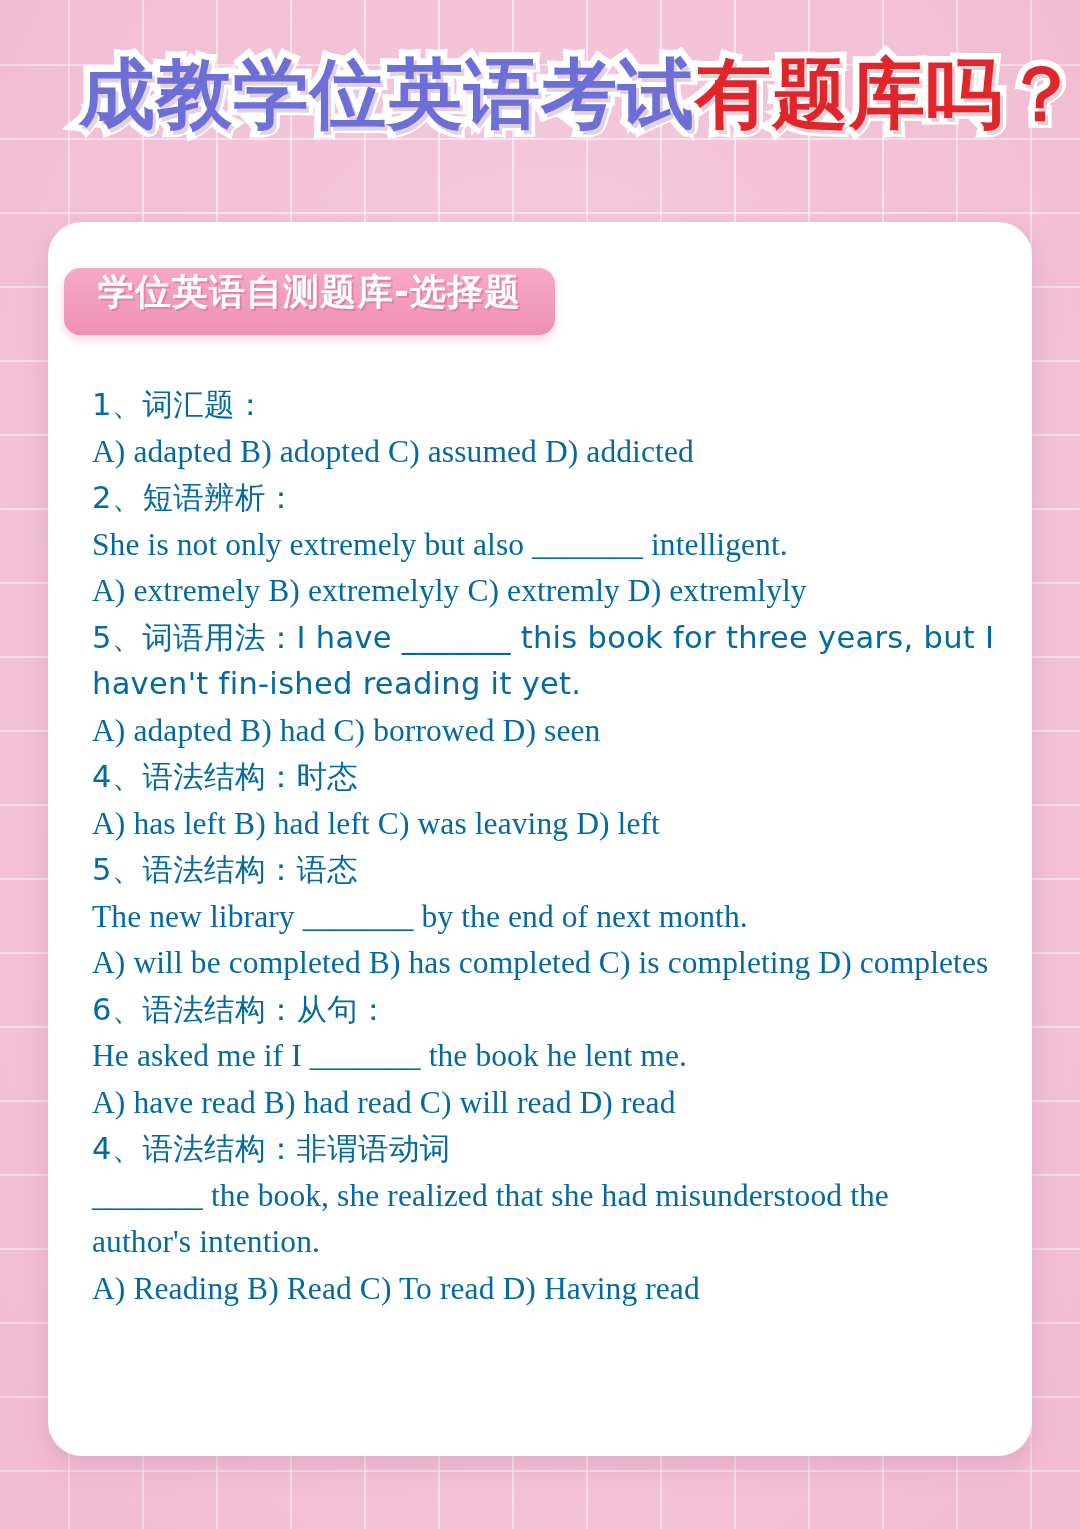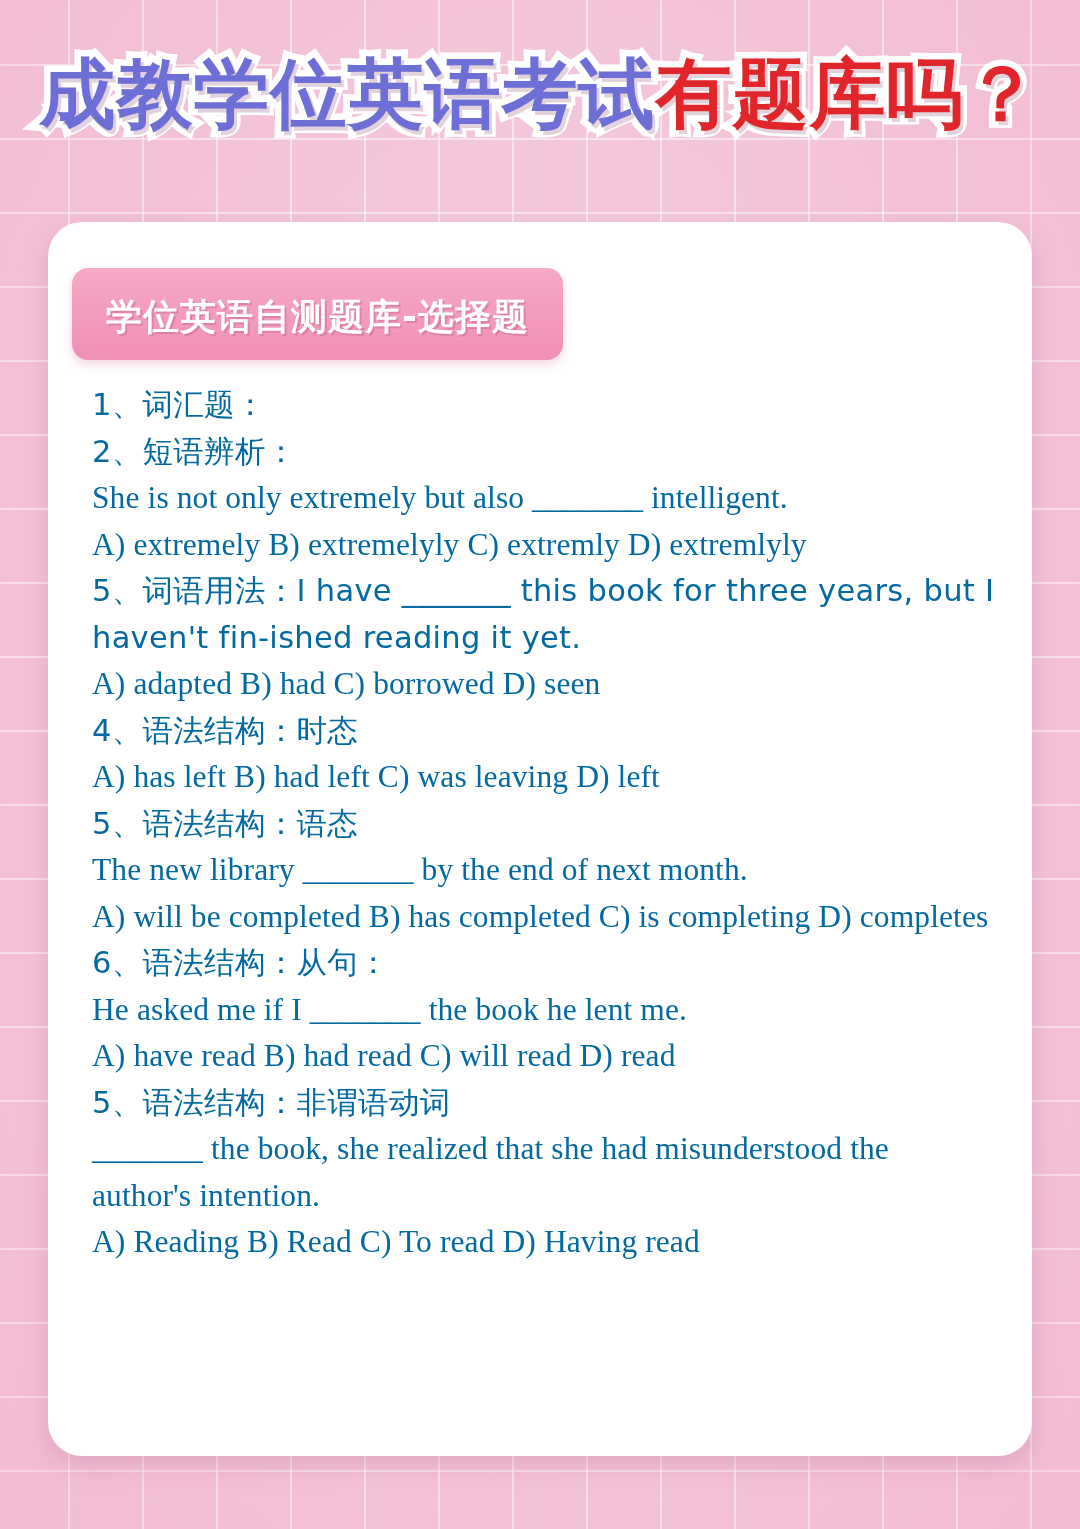--- a/index.html
+++ b/index.html
@@ -33,21 +33,21 @@
       radial-gradient(ellipse at 50% 45%, rgba(255,255,255,0.25) 0%, rgba(243,180,208,0.05) 60%, rgba(238,164,196,0.25) 100%);
     pointer-events: none;
   }
 
   
   .title-wrap {
     position: absolute;
     top: 54px;
     left: 0;
     width: 1080px;
-    text-align: center;
+    text-align: right;
     z-index: 5;
   }
   .title {
     display: inline-block;
     font-family: "DejaVu Sans", "Liberation Sans", sans-serif;
     font-size: 76px;
     font-weight: bold;
     line-height: 1.06;
     letter-spacing: 1px;
     white-space: nowrap;
@@ -71,23 +71,23 @@
     height: 1234px;
     background: #ffffff;
     border-radius: 34px;
     box-shadow: 0 10px 26px rgba(186,120,155,0.30);
     overflow: hidden;
   }
 
   
   .banner {
     position: absolute;
-    left: 24px;
+    left: 16px;
     top: 46px;
-    padding: 25px 34px 18px 34px;
+    padding: 0 34px 18px 34px;
     border-radius: 16px;
     background: linear-gradient(180deg, #f7a9c6 0%, #ef8fb5 100%);
     box-shadow: 0 5px 10px rgba(224,140,175,0.35);
   }
   .banner-text {
     font-family: "DejaVu Sans", "Liberation Sans", sans-serif;
     font-size: 36px;
     font-weight: bold;
     color: #ffffff;
     letter-spacing: 1px;
@@ -132,31 +132,32 @@
 </div>
 
 <div class="card">
 
   <div class="banner">
     <div class="banner-text">学位英语自测题库-选择题</div>
   </div>
 
   <div class="body">
     <div class="line cn">1、词汇题：</div>
+    <div class="line en">A) adapted B) adopted C) assumed D) addicted</div>
     <div class="line cn">2、短语辨析：</div>
     <div class="line en">She is not only extremely but also _______ intelligent.</div>
     <div class="line en">A) extremely B) extremelyly C) extremly D) extremlyly</div>
     <div class="line cn">5、词语用法：I have _______ this book for three years, but I haven't fin-ished reading it yet.</div>
     <div class="line en">A) adapted B) had C) borrowed D) seen</div>
     <div class="line cn">4、语法结构：时态</div>
     <div class="line en">A) has left B) had left C) was leaving D) left</div>
     <div class="line cn">5、语法结构：语态</div>
     <div class="line en">The new library _______ by the end of next month.</div>
     <div class="line en">A) will be completed B) has completed C) is completing D) completes</div>
     <div class="line cn">6、语法结构：从句：</div>
     <div class="line en">He asked me if I _______ the book he lent me.</div>
     <div class="line en">A) have read B) had read C) will read D) read</div>
-    <div class="line cn">5、语法结构：非谓语动词</div>
+    <div class="line cn">4、语法结构：非谓语动词</div>
     <div class="line en">_______ the book, she realized that she had misunderstood the author's intention.</div>
     <div class="line en">A) Reading B) Read C) To read D) Having read</div>
   </div>
 
 </div>
 
 </body></html>

